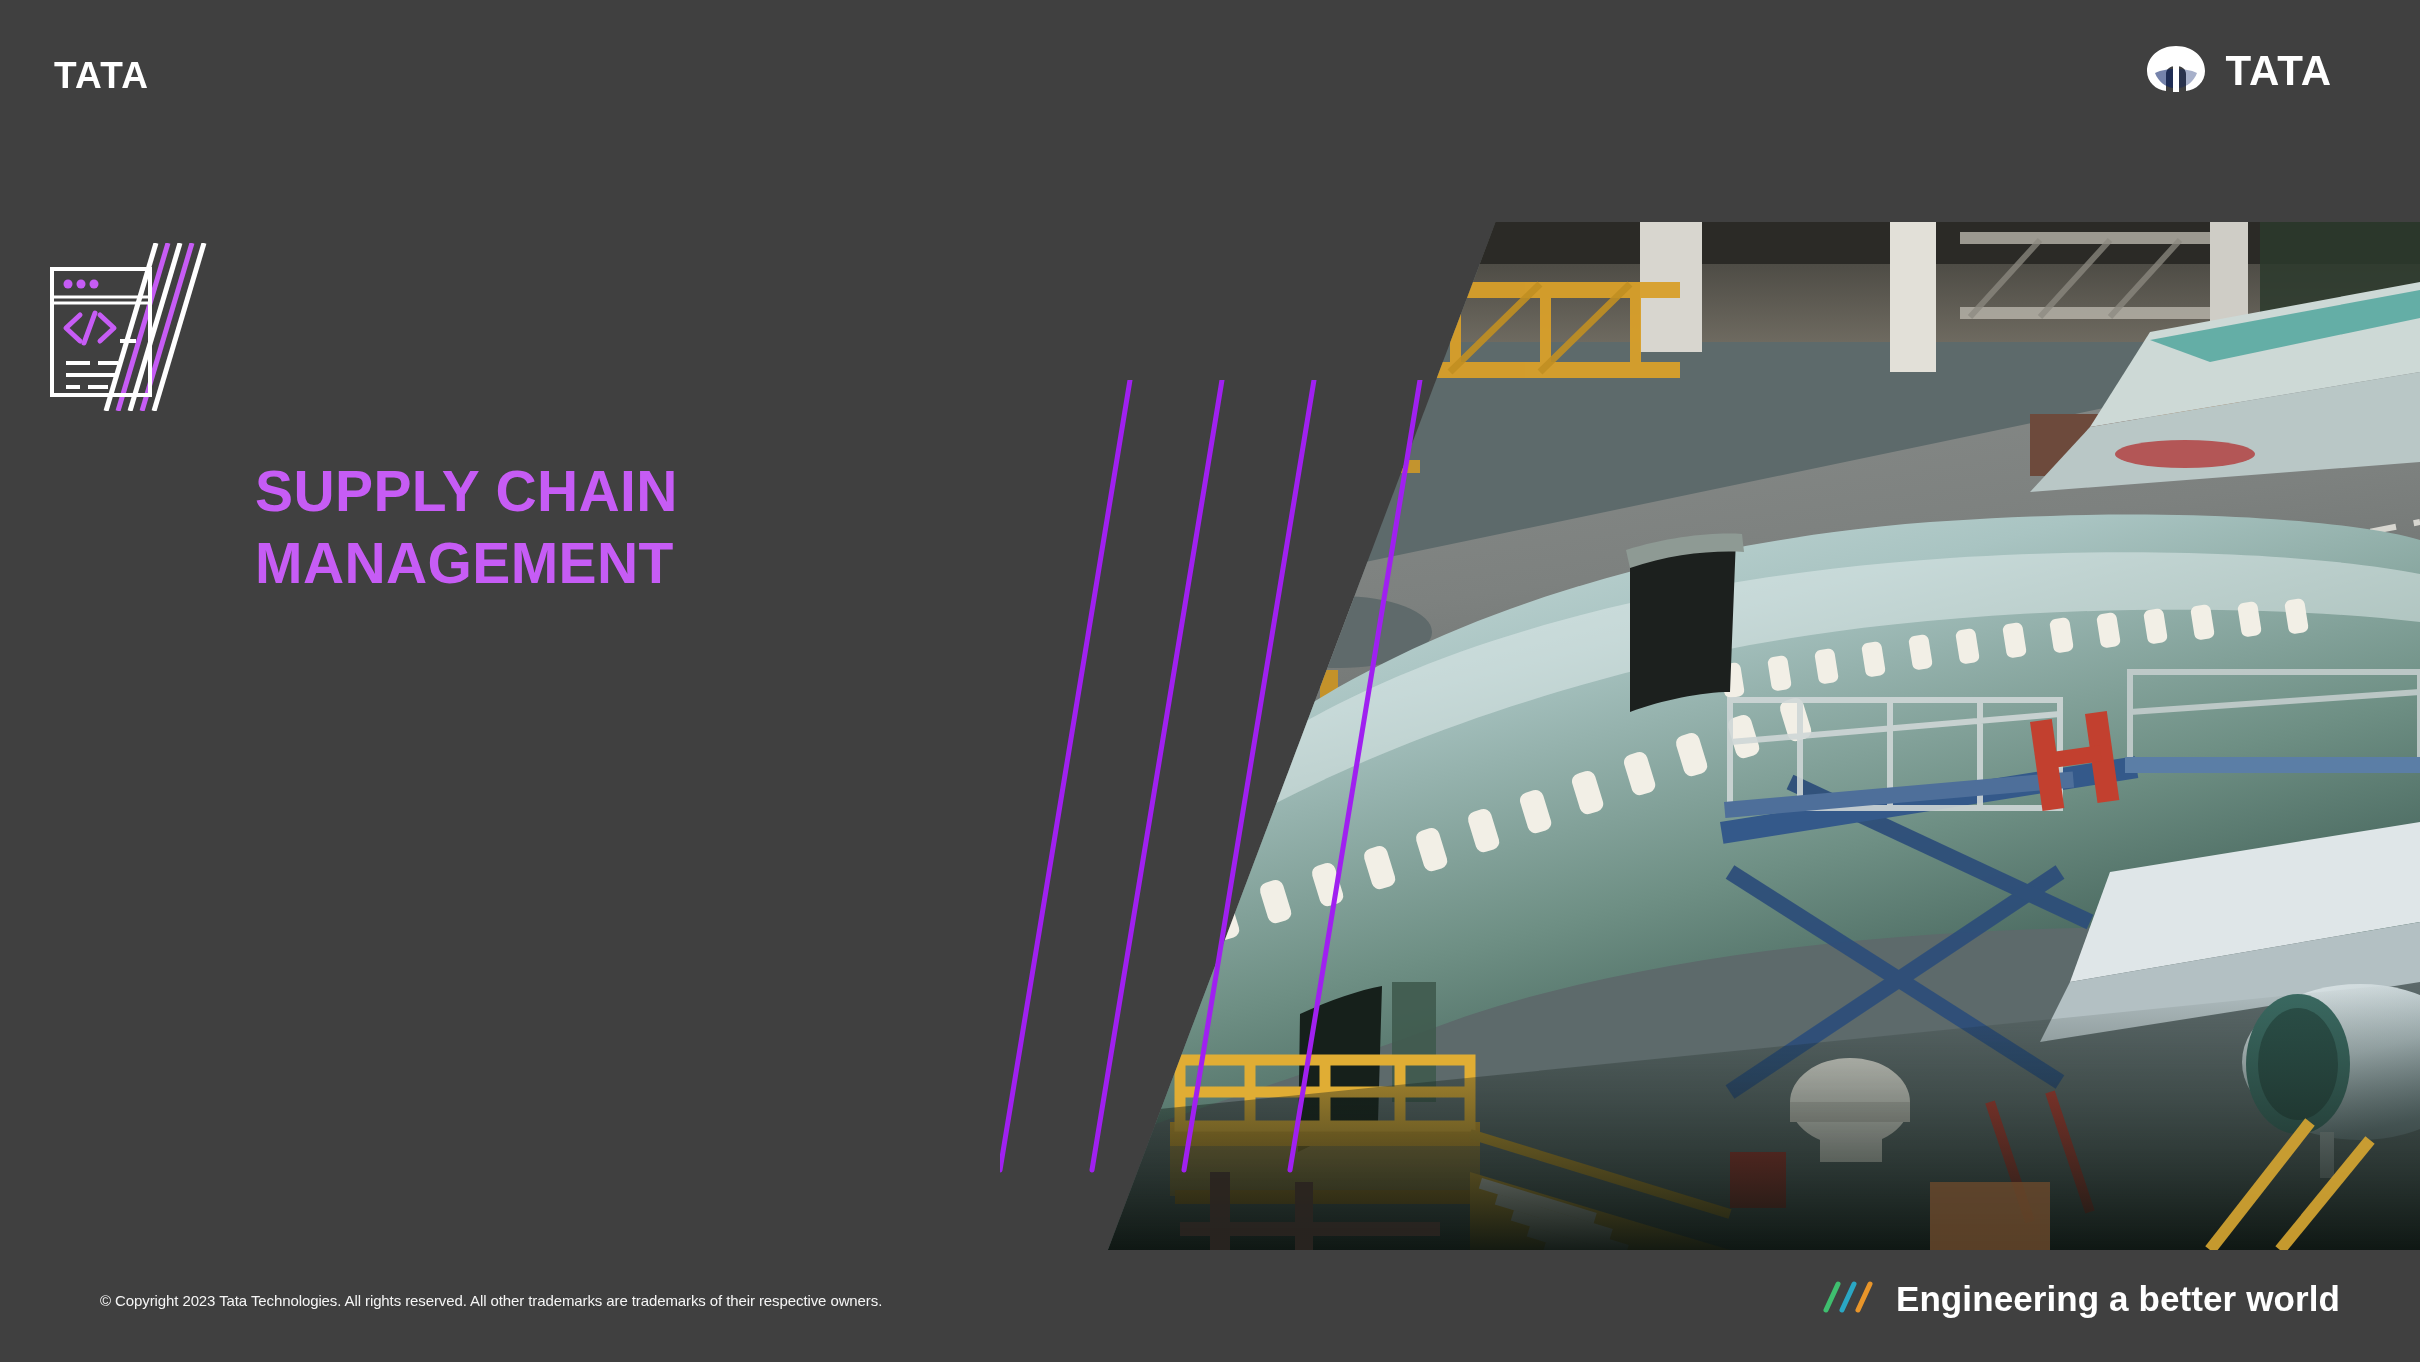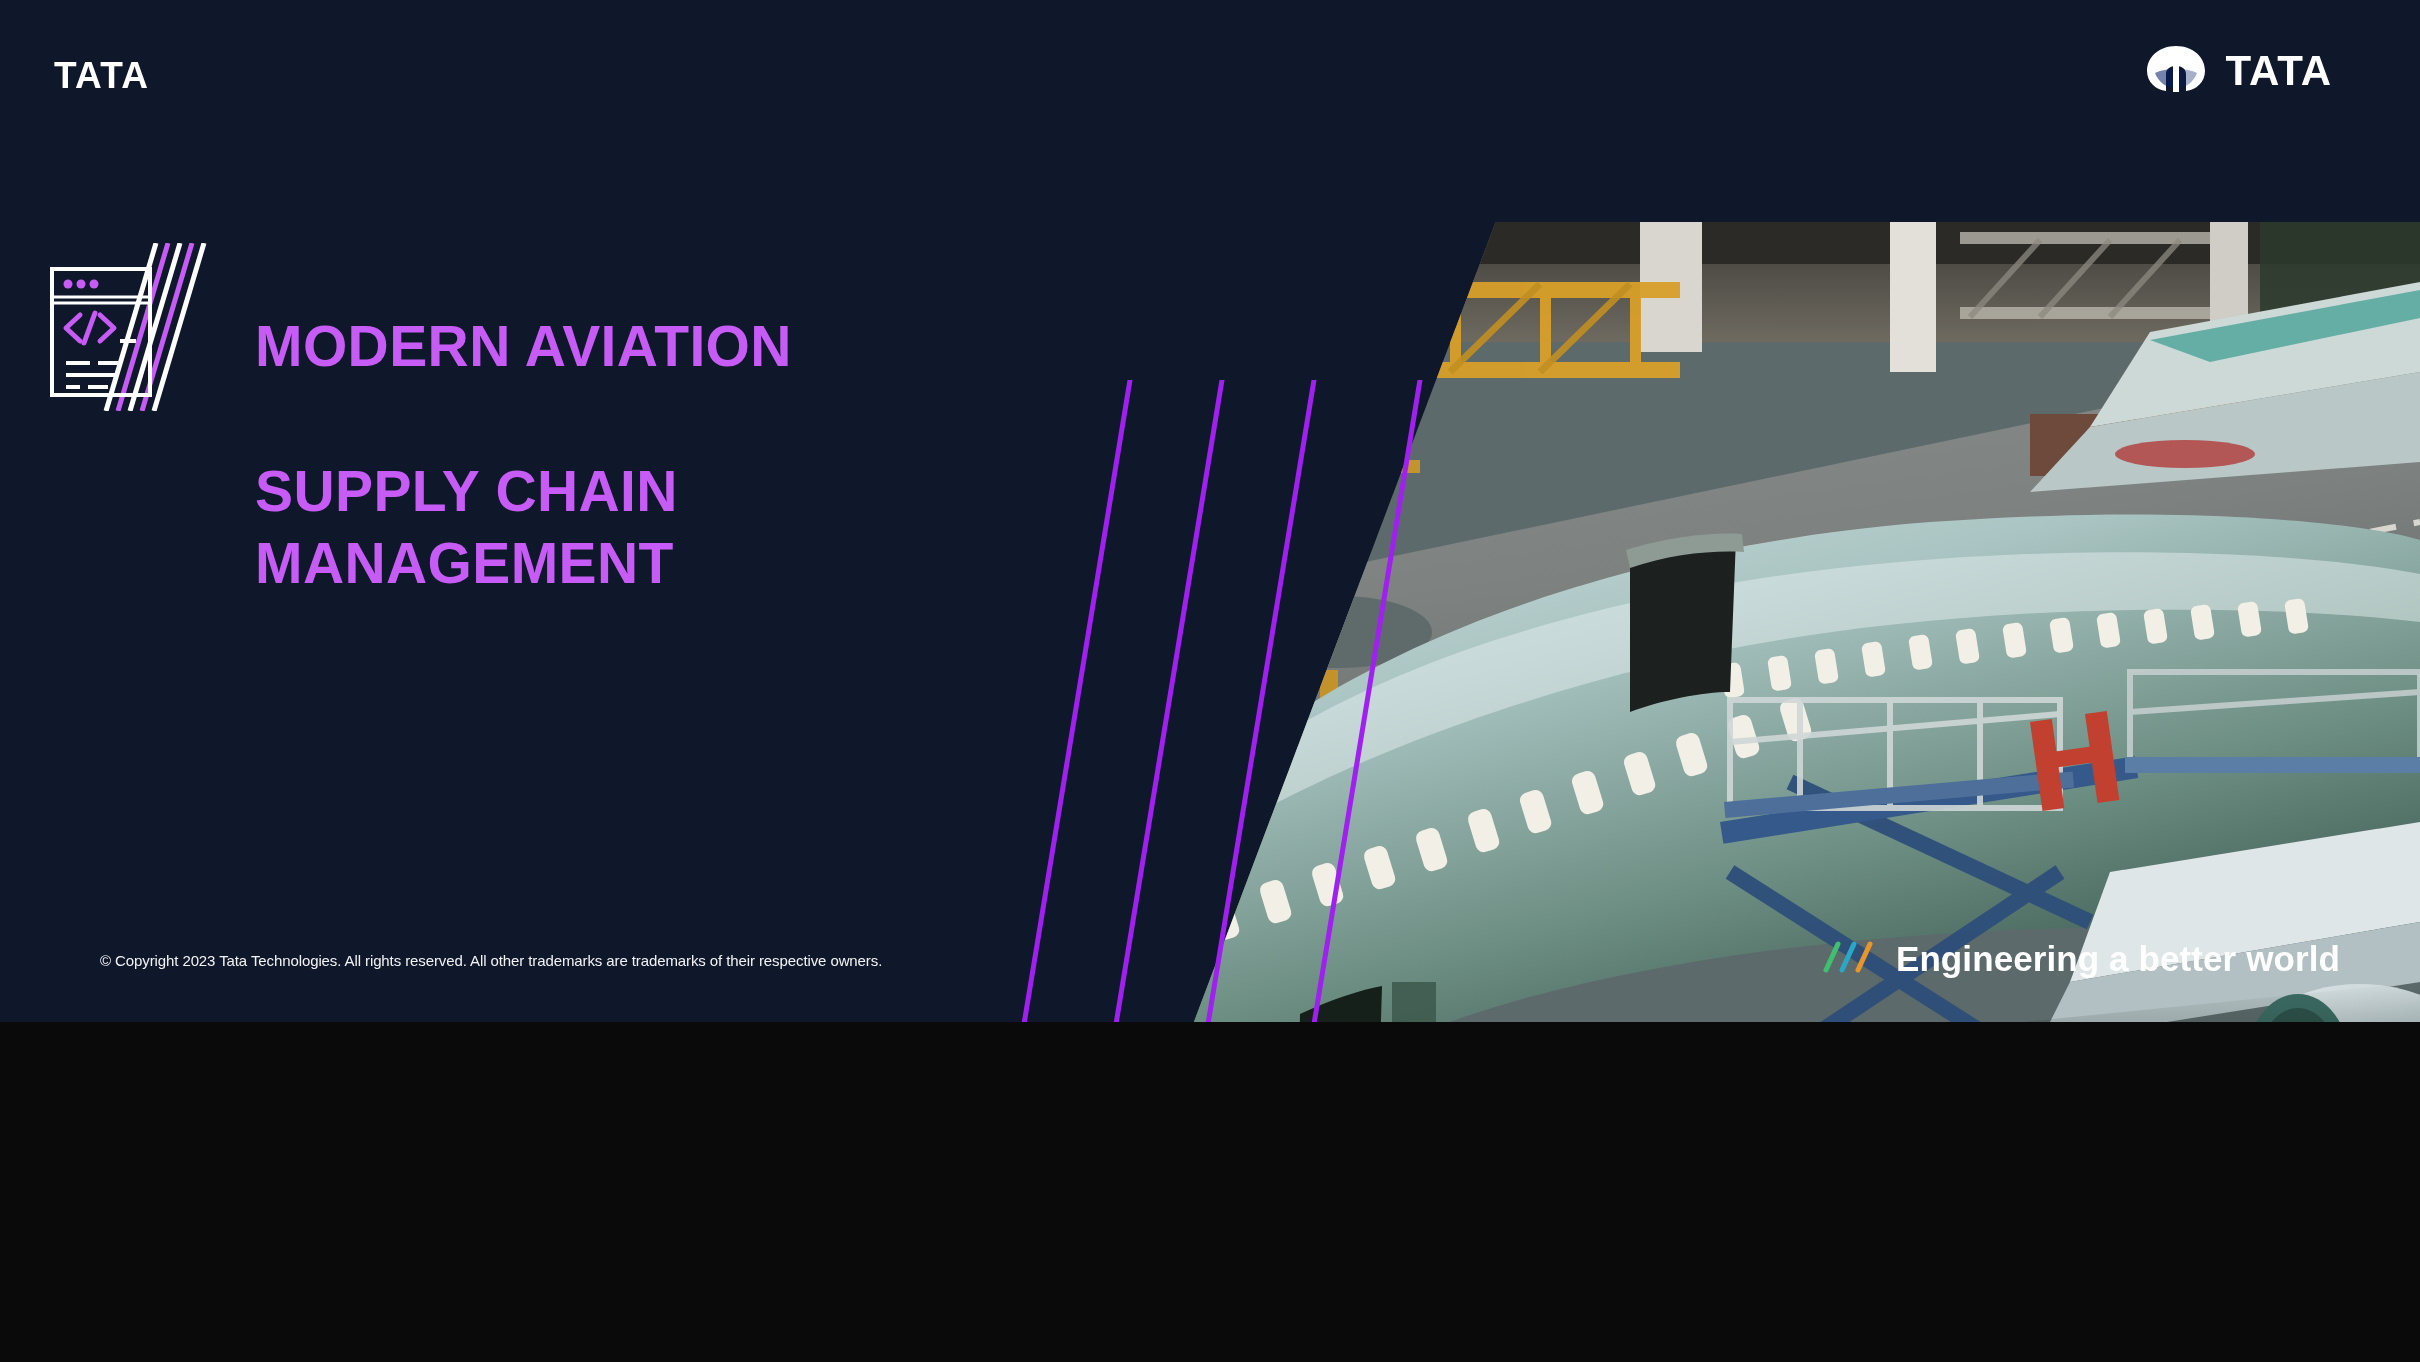--- a/index.html
+++ b/index.html
@@ -2,22 +2,22 @@
 <html><head>
 <meta charset="utf-8">
 <style>
   * { margin:0; padding:0; box-sizing:border-box; }
   html,body { background:#0a0a0a; }
   body { font-family:"Liberation Sans", sans-serif; }
 
   #slide {
     position:relative;
     width:2420px;
-    height:1022px;
-    background:#0f172a;
+    height:1362px;
+    background:#404040;
     overflow:hidden;
   }
 
   
   #header {
     position:absolute;
     top:0; left:0; right:0;
     height:150px;
     z-index:40;
   }
@@ -437,21 +437,21 @@
       <line x1="18" y1="120" x2="42" y2="120"></line>
       <line x1="50" y1="120" x2="70" y2="120"></line>
       <line x1="18" y1="132" x2="68" y2="132"></line>
       <line x1="18" y1="144" x2="32" y2="144"></line>
       <line x1="40" y1="144" x2="60" y2="144"></line>
     </g>
   </svg>
 
   <div id="title-block">
     <h1 id="main-title">
-      <span>MODERN AVIATION</span><br>
+      <br>
       <br>
       <span>SUPPLY CHAIN</span><br>
       <span>MANAGEMENT</span>
     </h1>
   </div>
 
 
   <div id="copyright">© Copyright 2023 Tata Technologies. All rights reserved. All other trademarks are trademarks of their respective owners.</div>
 
   <div id="tagline">

